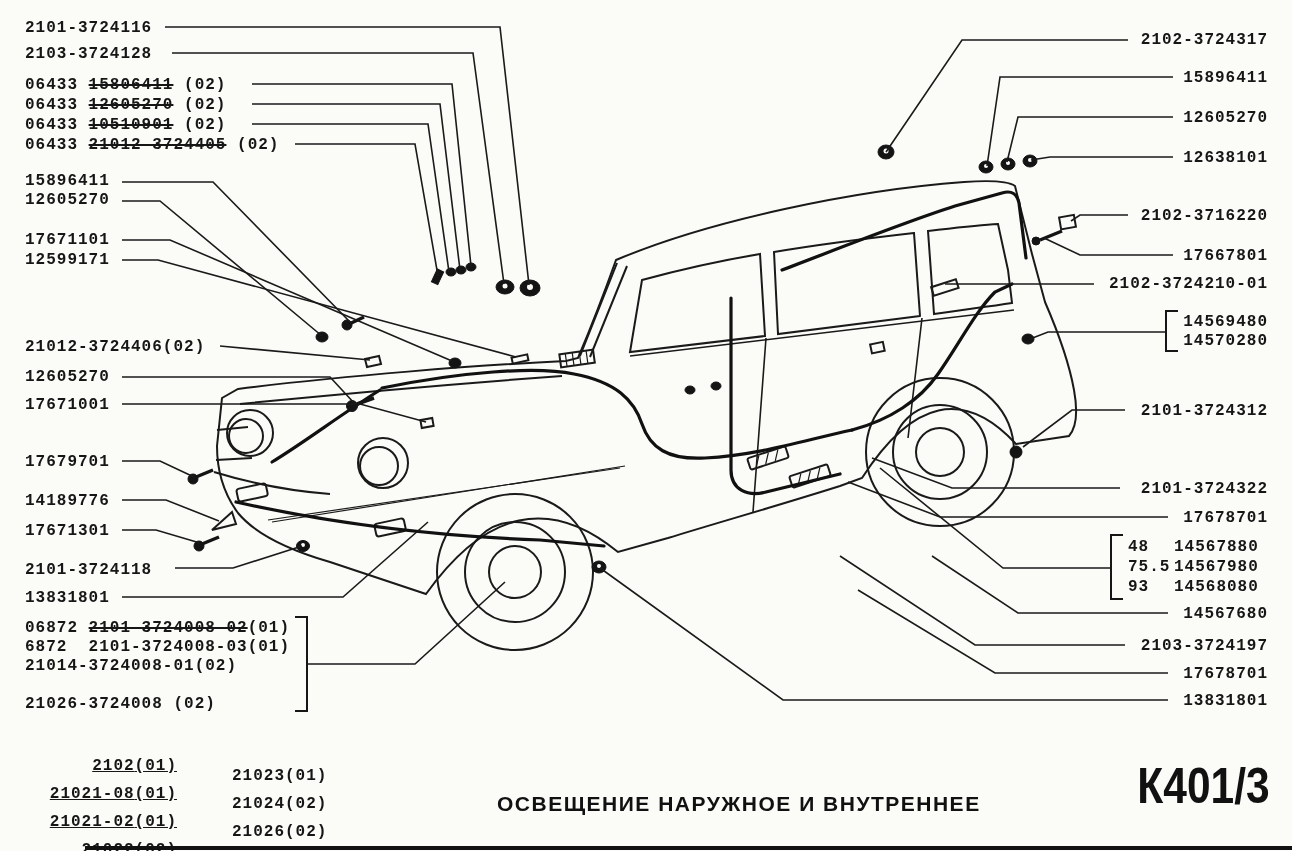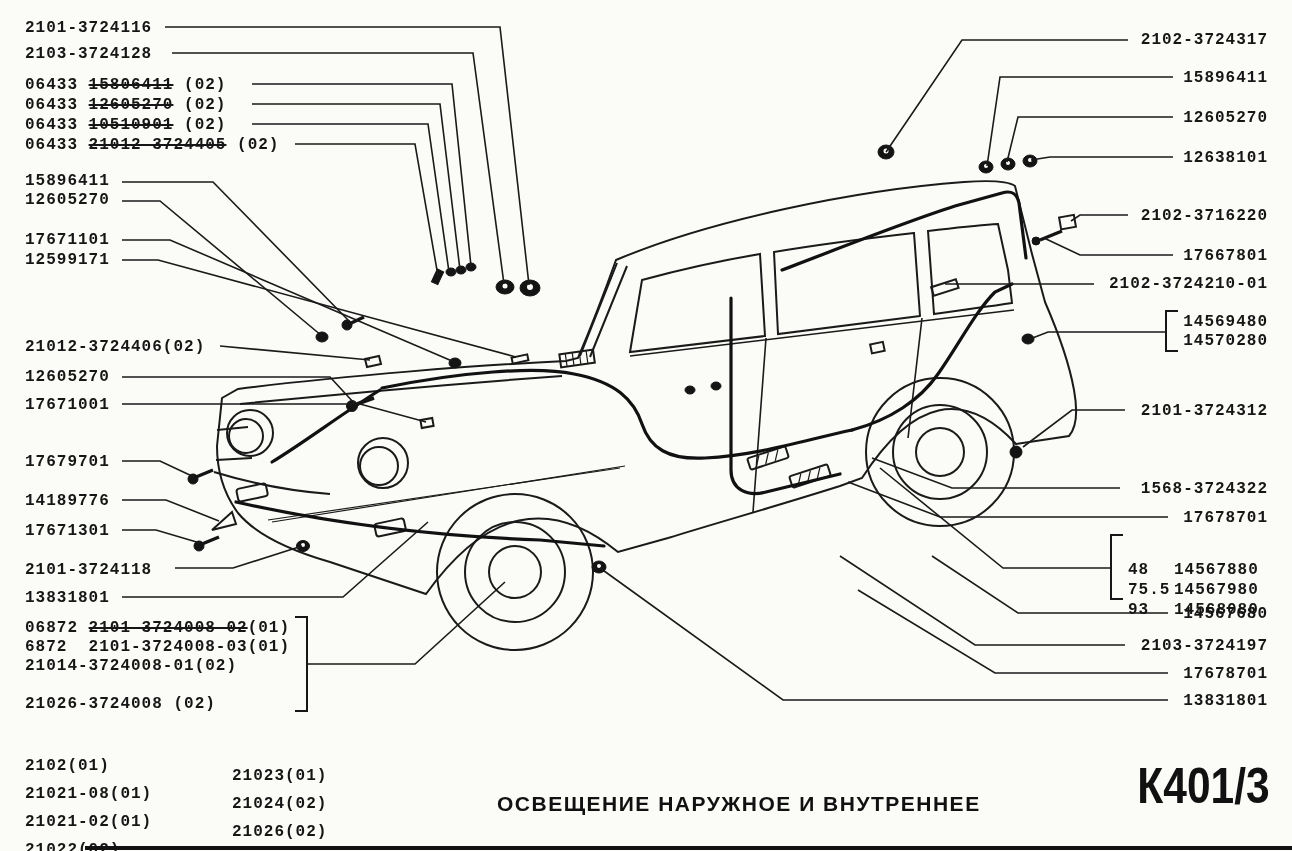--- a/index.html
+++ b/index.html
@@ -7,23 +7,23 @@
         font-family:"Liberation Mono",monospace;}
   #art{position:absolute;left:0;top:0;}
   .lbl{position:absolute;font:700 16px "Liberation Mono",monospace;letter-spacing:1px;
        color:#161616;white-space:pre;line-height:19px;}
   .r{right:24px;text-align:center;}
   .struck{text-decoration:line-through;text-decoration-thickness:2.2px;}
   .title{position:absolute;font:700 21px "Liberation Sans",sans-serif;letter-spacing:1.5px;
          color:#111;margin-top:20px;}
   .code{position:absolute;font:700 50px "Liberation Sans",sans-serif;color:#111;
         transform:scaleX(.85);transform-origin:right top;}
-  .tblrow{display:flex;margin-top:23px;}
+  .tblrow{display:flex;}
   .tblrow .qty{display:inline-block;width:46px;}
-  .approw{display:flex;justify-content:flex-start;width:152px;}
+  .approw{display:flex;justify-content:flex-end;width:152px;text-decoration:underline;}
   .lh28{line-height:28px;}
   .botline{position:absolute;left:85px;top:846px;width:1207px;height:4px;background:#121212;}
 </style>
 </head>
 <body>
 
 <div id="page">
 
   <svg id="art" width="1292" height="851" viewBox="0 0 1292 851">
     <g stroke="#1a1a1a" fill="none" stroke-width="2">
@@ -214,21 +214,21 @@
   <div class="lbl r" style="top:109px">12605270</div>
   <div class="lbl r" style="top:149px">12638101</div>
   <div class="lbl r" style="top:207px">2102-3716220</div>
   <div class="lbl r" style="top:247px">17667801</div>
   <div class="lbl r" style="top:275px">2102-3724210-01</div>
 
   <div class="lbl r" style="top:313px">14569480</div>
   <div class="lbl r" style="top:332px">14570280</div>
 
   <div class="lbl r" style="top:402px">2101-3724312</div>
-  <div class="lbl r" style="top:480px">1568-3724322</div>
+  <div class="lbl r" style="top:480px">2101-3724322</div>
   <div class="lbl r" style="top:509px">17678701</div>
 
   <div class="lbl" style="left:1128px;top:538px"><span class="tblrow"><span class="qty">48</span><span>14567880</span></span></div>
   <div class="lbl" style="left:1128px;top:558px"><span class="tblrow"><span class="qty">75.5</span><span>14567980</span></span></div>
   <div class="lbl" style="left:1128px;top:578px"><span class="tblrow"><span class="qty">93</span><span>14568080</span></span></div>
 
   <div class="lbl r" style="top:605px">14567680</div>
   <div class="lbl r" style="top:637px">2103-3724197</div>
   <div class="lbl r" style="top:665px">17678701</div>
   <div class="lbl r" style="top:692px">13831801</div>

